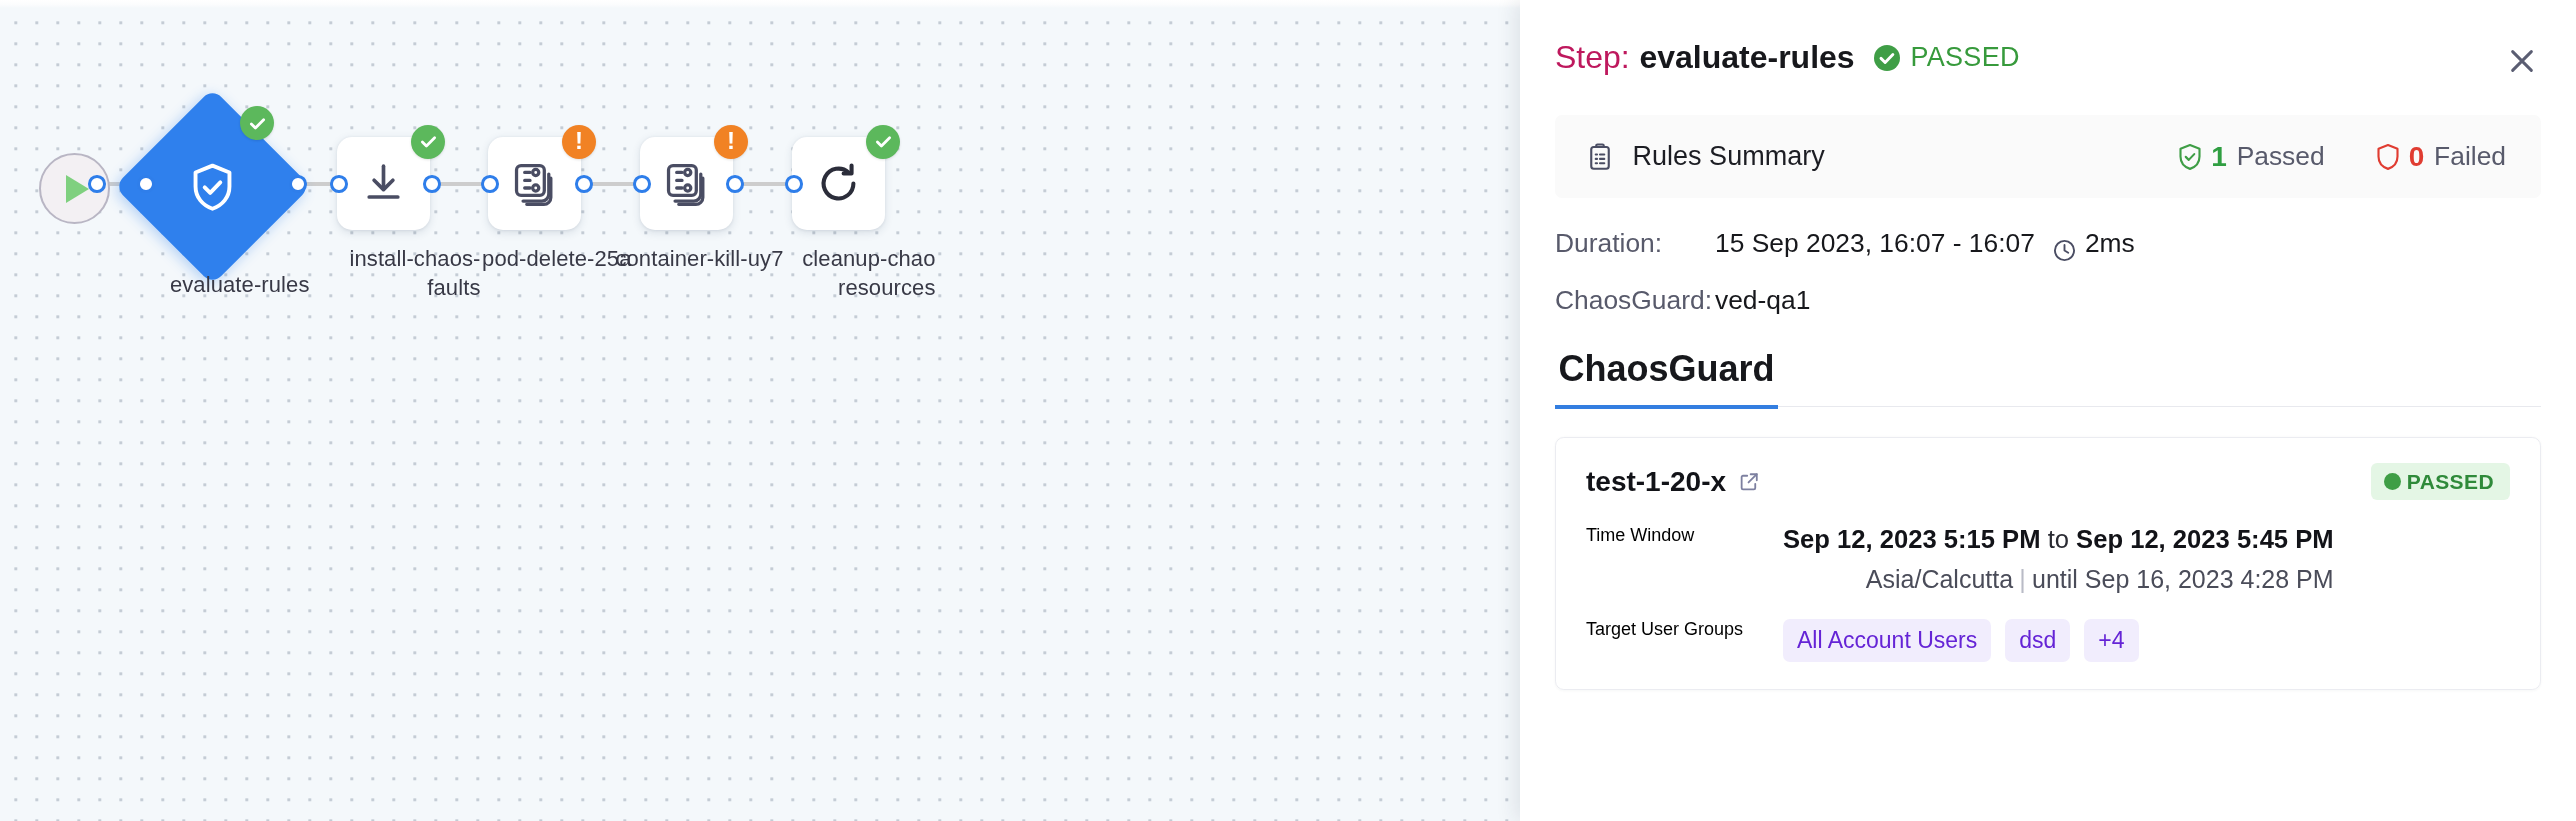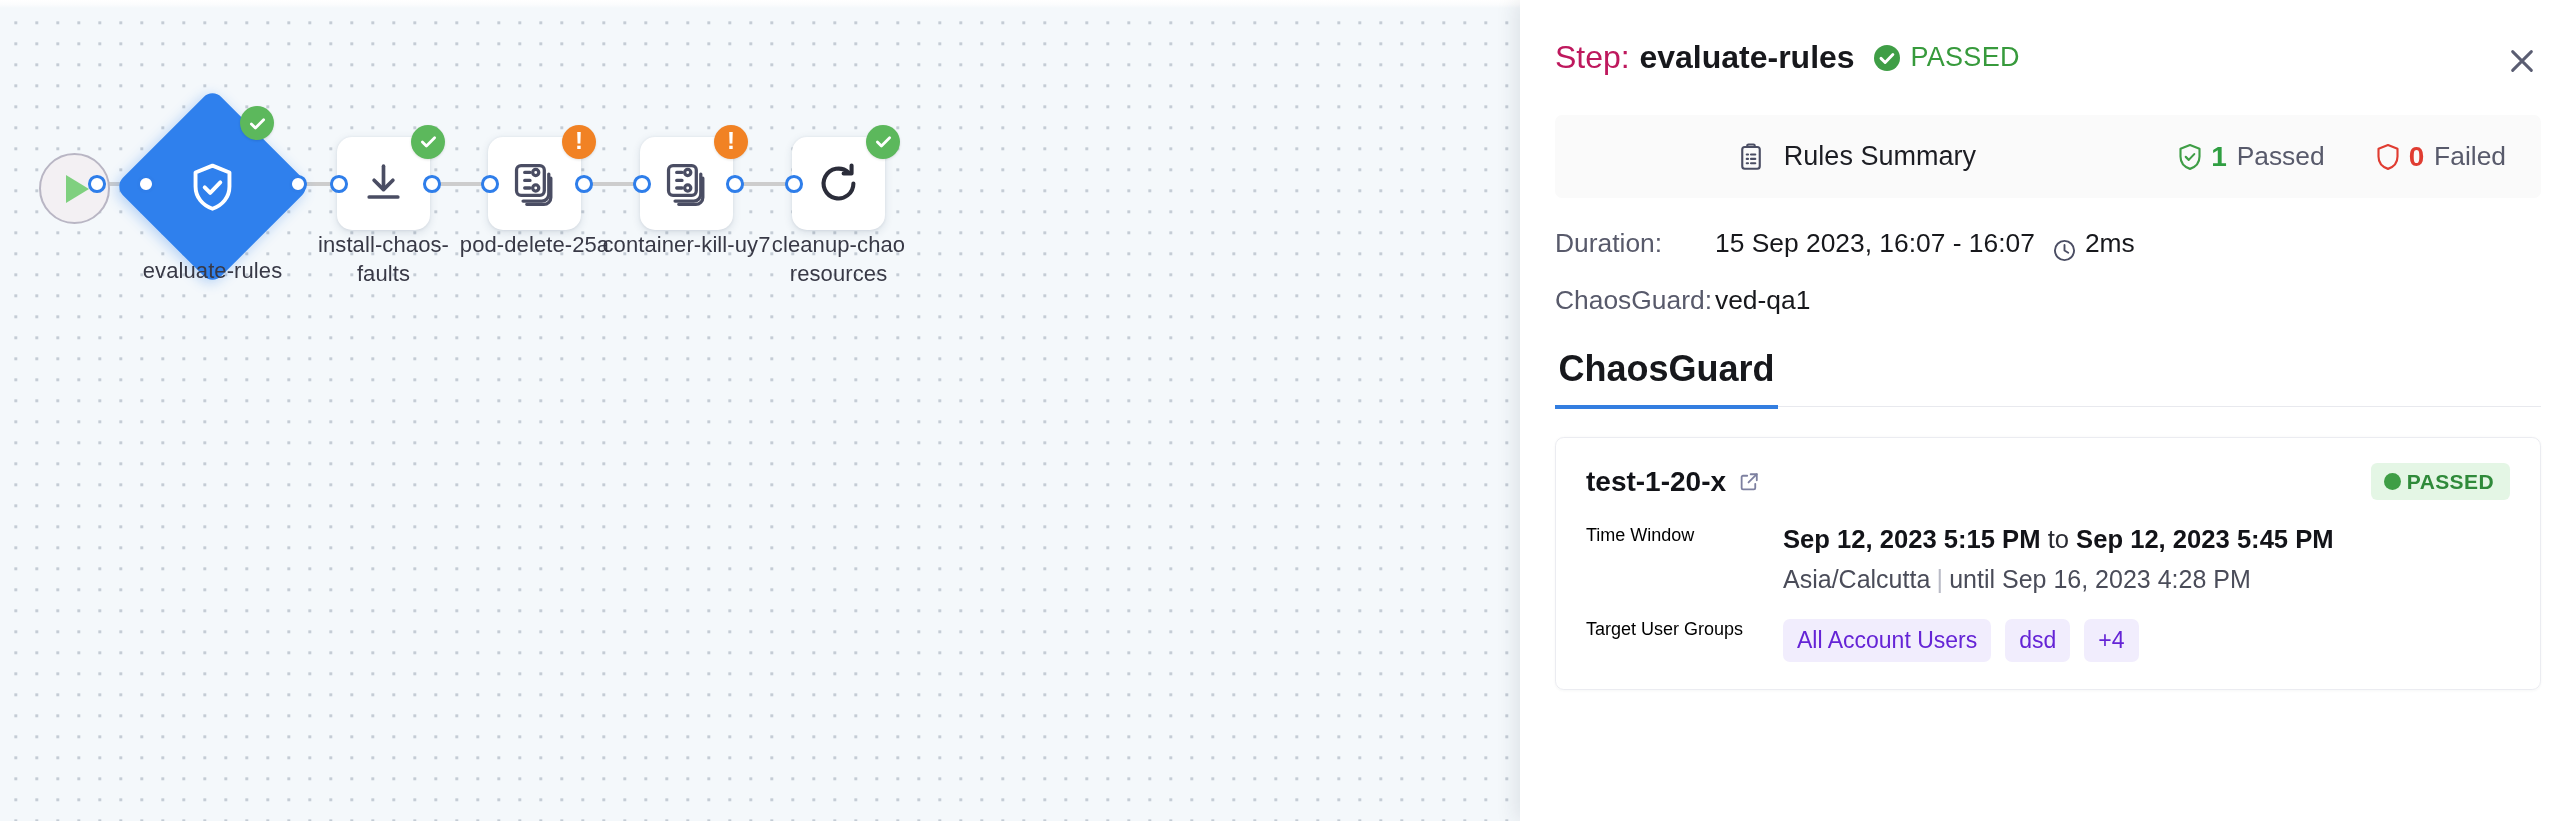--- a/index.html
+++ b/index.html
@@ -20,21 +20,21 @@
     overflow:hidden;
   }
   .canvas-toprule{
     position:absolute;left:0;top:0;width:100%;height:8px;
     background:linear-gradient(180deg,#ffffff 0%,#fbfcfd 60%,#f4f8fb 100%);
   }
 
   .node-wrap{position:absolute;}
   .node-label{
     position:absolute;top:100%;left:50%;transform:translateX(-50%);
-    width:194px;text-align:center;
+    margin-top:14px;width:194px;text-align:right;
     font-size:22px;line-height:29px;color:#383946;letter-spacing:0.1px;
     white-space:pre-line;
   }
 
   
   .start-node{
     position:absolute;left:39px;top:153px;width:67px;height:67px;border-radius:50%;
     background:#f3f0f3;border:2.2px solid #b9b6c4;
     display:flex;align-items:center;justify-content:center;
   }
@@ -106,21 +106,21 @@
     position:absolute;right:35px;top:41px;width:39px;height:39px;
     cursor:pointer;display:flex;align-items:center;justify-content:center;
   }
   .close-btn svg{width:34px;height:34px;}
 
   
   .rules-card{
     margin:0 35px;height:83px;background:#fafafa;border-radius:7px;
     display:flex;align-items:center;padding:0 35px 0 30px;box-sizing:border-box;
   }
-  .rc-left{display:flex;align-items:center;flex:1;justify-content:center;}
+  .rc-left{display:flex;align-items:center;flex:1;}
   .rc-ico{width:30px;height:30px;margin-right:17.6px;flex:0 0 auto;}
   .rc-title{font-size:27px;color:#1c1d23;}
   .rc-stat{display:flex;align-items:center;margin-left:48px;}
   .rc-stat svg{width:30px;height:30px;flex:0 0 auto;}
   .rc-num{font-size:28px;font-weight:700;margin:0 9.7px 0 6.2px;}
   .rc-num.green{color:#2f9e41;}
   .rc-num.red{color:#e03c31;}
   .rc-word{font-size:26.4px;color:#585a6b;}
 
   
@@ -149,21 +149,21 @@
   .tc-link{width:23px;height:23px;margin-left:11.5px;cursor:pointer;}
   .tc-badge{
     margin-left:auto;background:#e4f6e5;border-radius:6.2px;
     padding:6.2px 16px 6.2px 12.3px;display:flex;align-items:center;
   }
   .tc-dot{width:17px;height:17px;border-radius:50%;background:#3f9e46;margin-right:6.2px;}
   .tc-badge-txt{font-size:21px;color:#2f8a3a;font-weight:700;letter-spacing:0.4px;}
 
   .tc-row{display:flex;margin-top:25px;}
   .tc-key{width:197px;flex:0 0 auto;font-size:18px;color:#000000;}
-  .tc-vals{display:flex;flex-direction:column;}
+  .tc-vals{display:flex;flex-direction:column;align-items:flex-end;}
   .tc-v1{font-size:25.6px;font-weight:700;color:#121318;}
   .tc-v1 .lite{font-weight:400;color:#2a2b33;}
   .tc-v2{font-size:25px;color:#4a4c59;margin-top:11.5px;}
   .tc-v2 .sep{color:#b9bbc6;margin:0 6.2px;}
   .chips{display:flex;align-items:center;flex-wrap:wrap;}
   .chip{
     background:#f1edfd;color:#6524d6;font-size:23px;
     border-radius:7px;padding:8px 14px;margin-right:14px;
   }
 </style>

